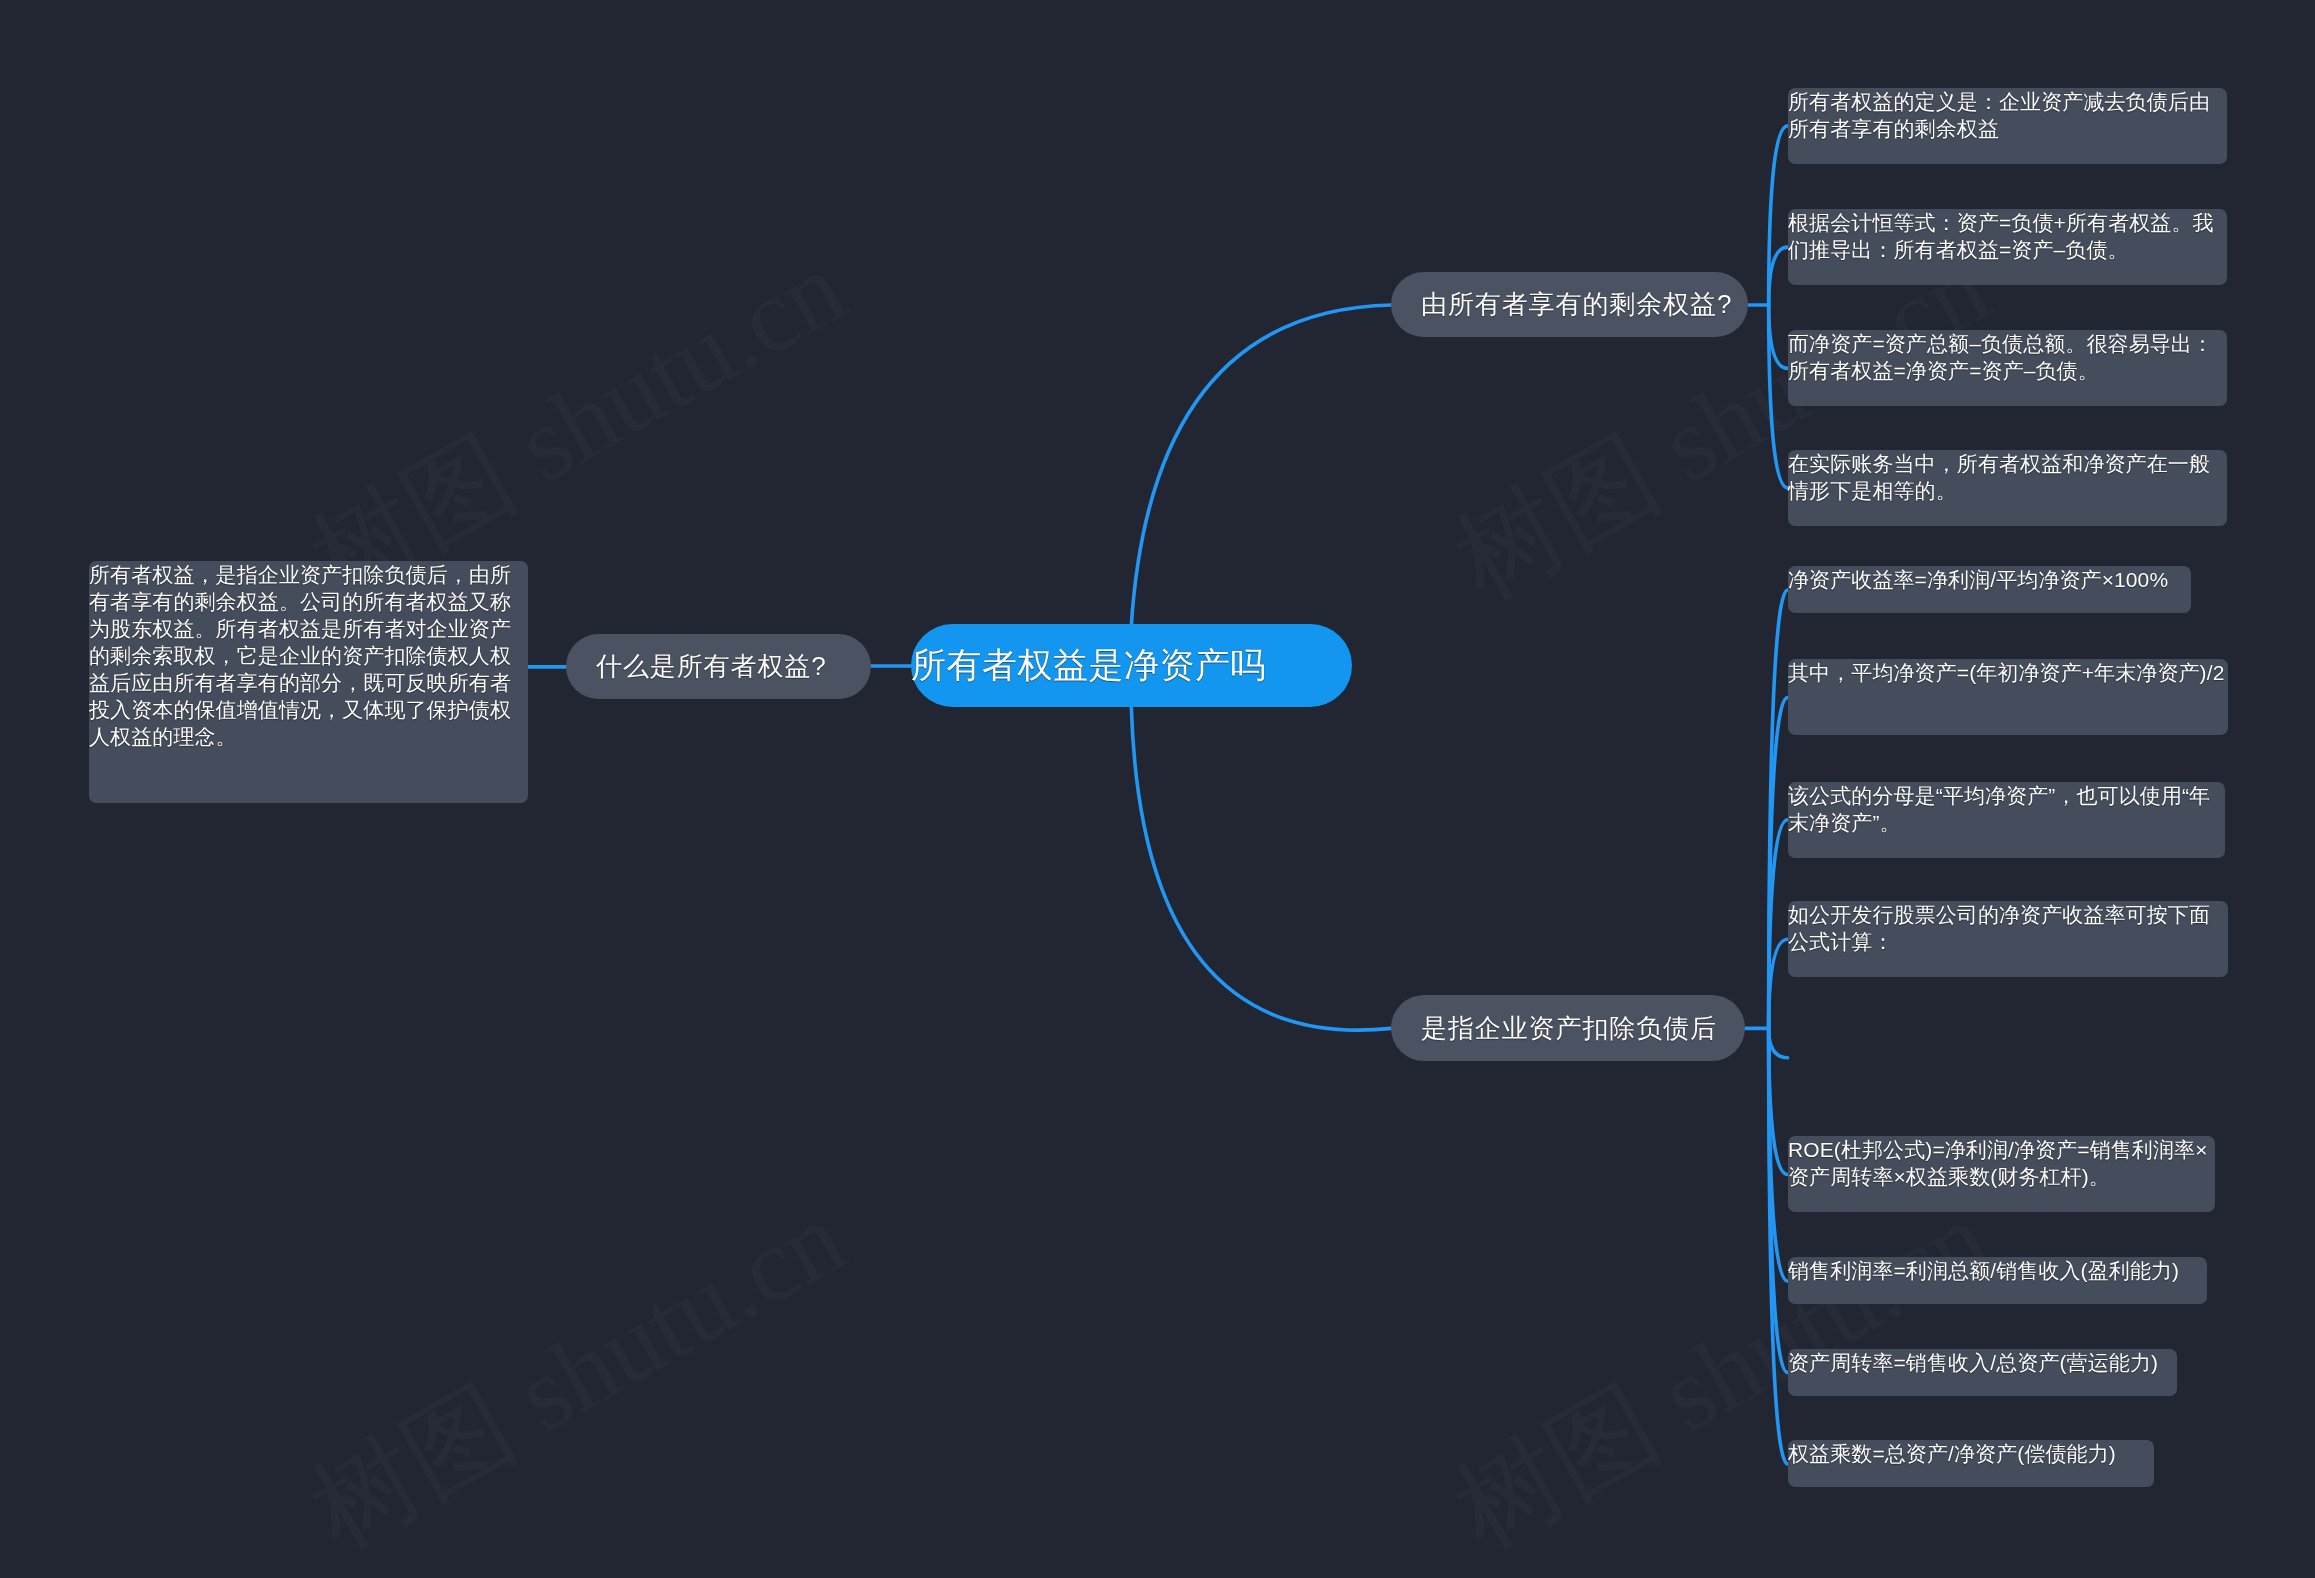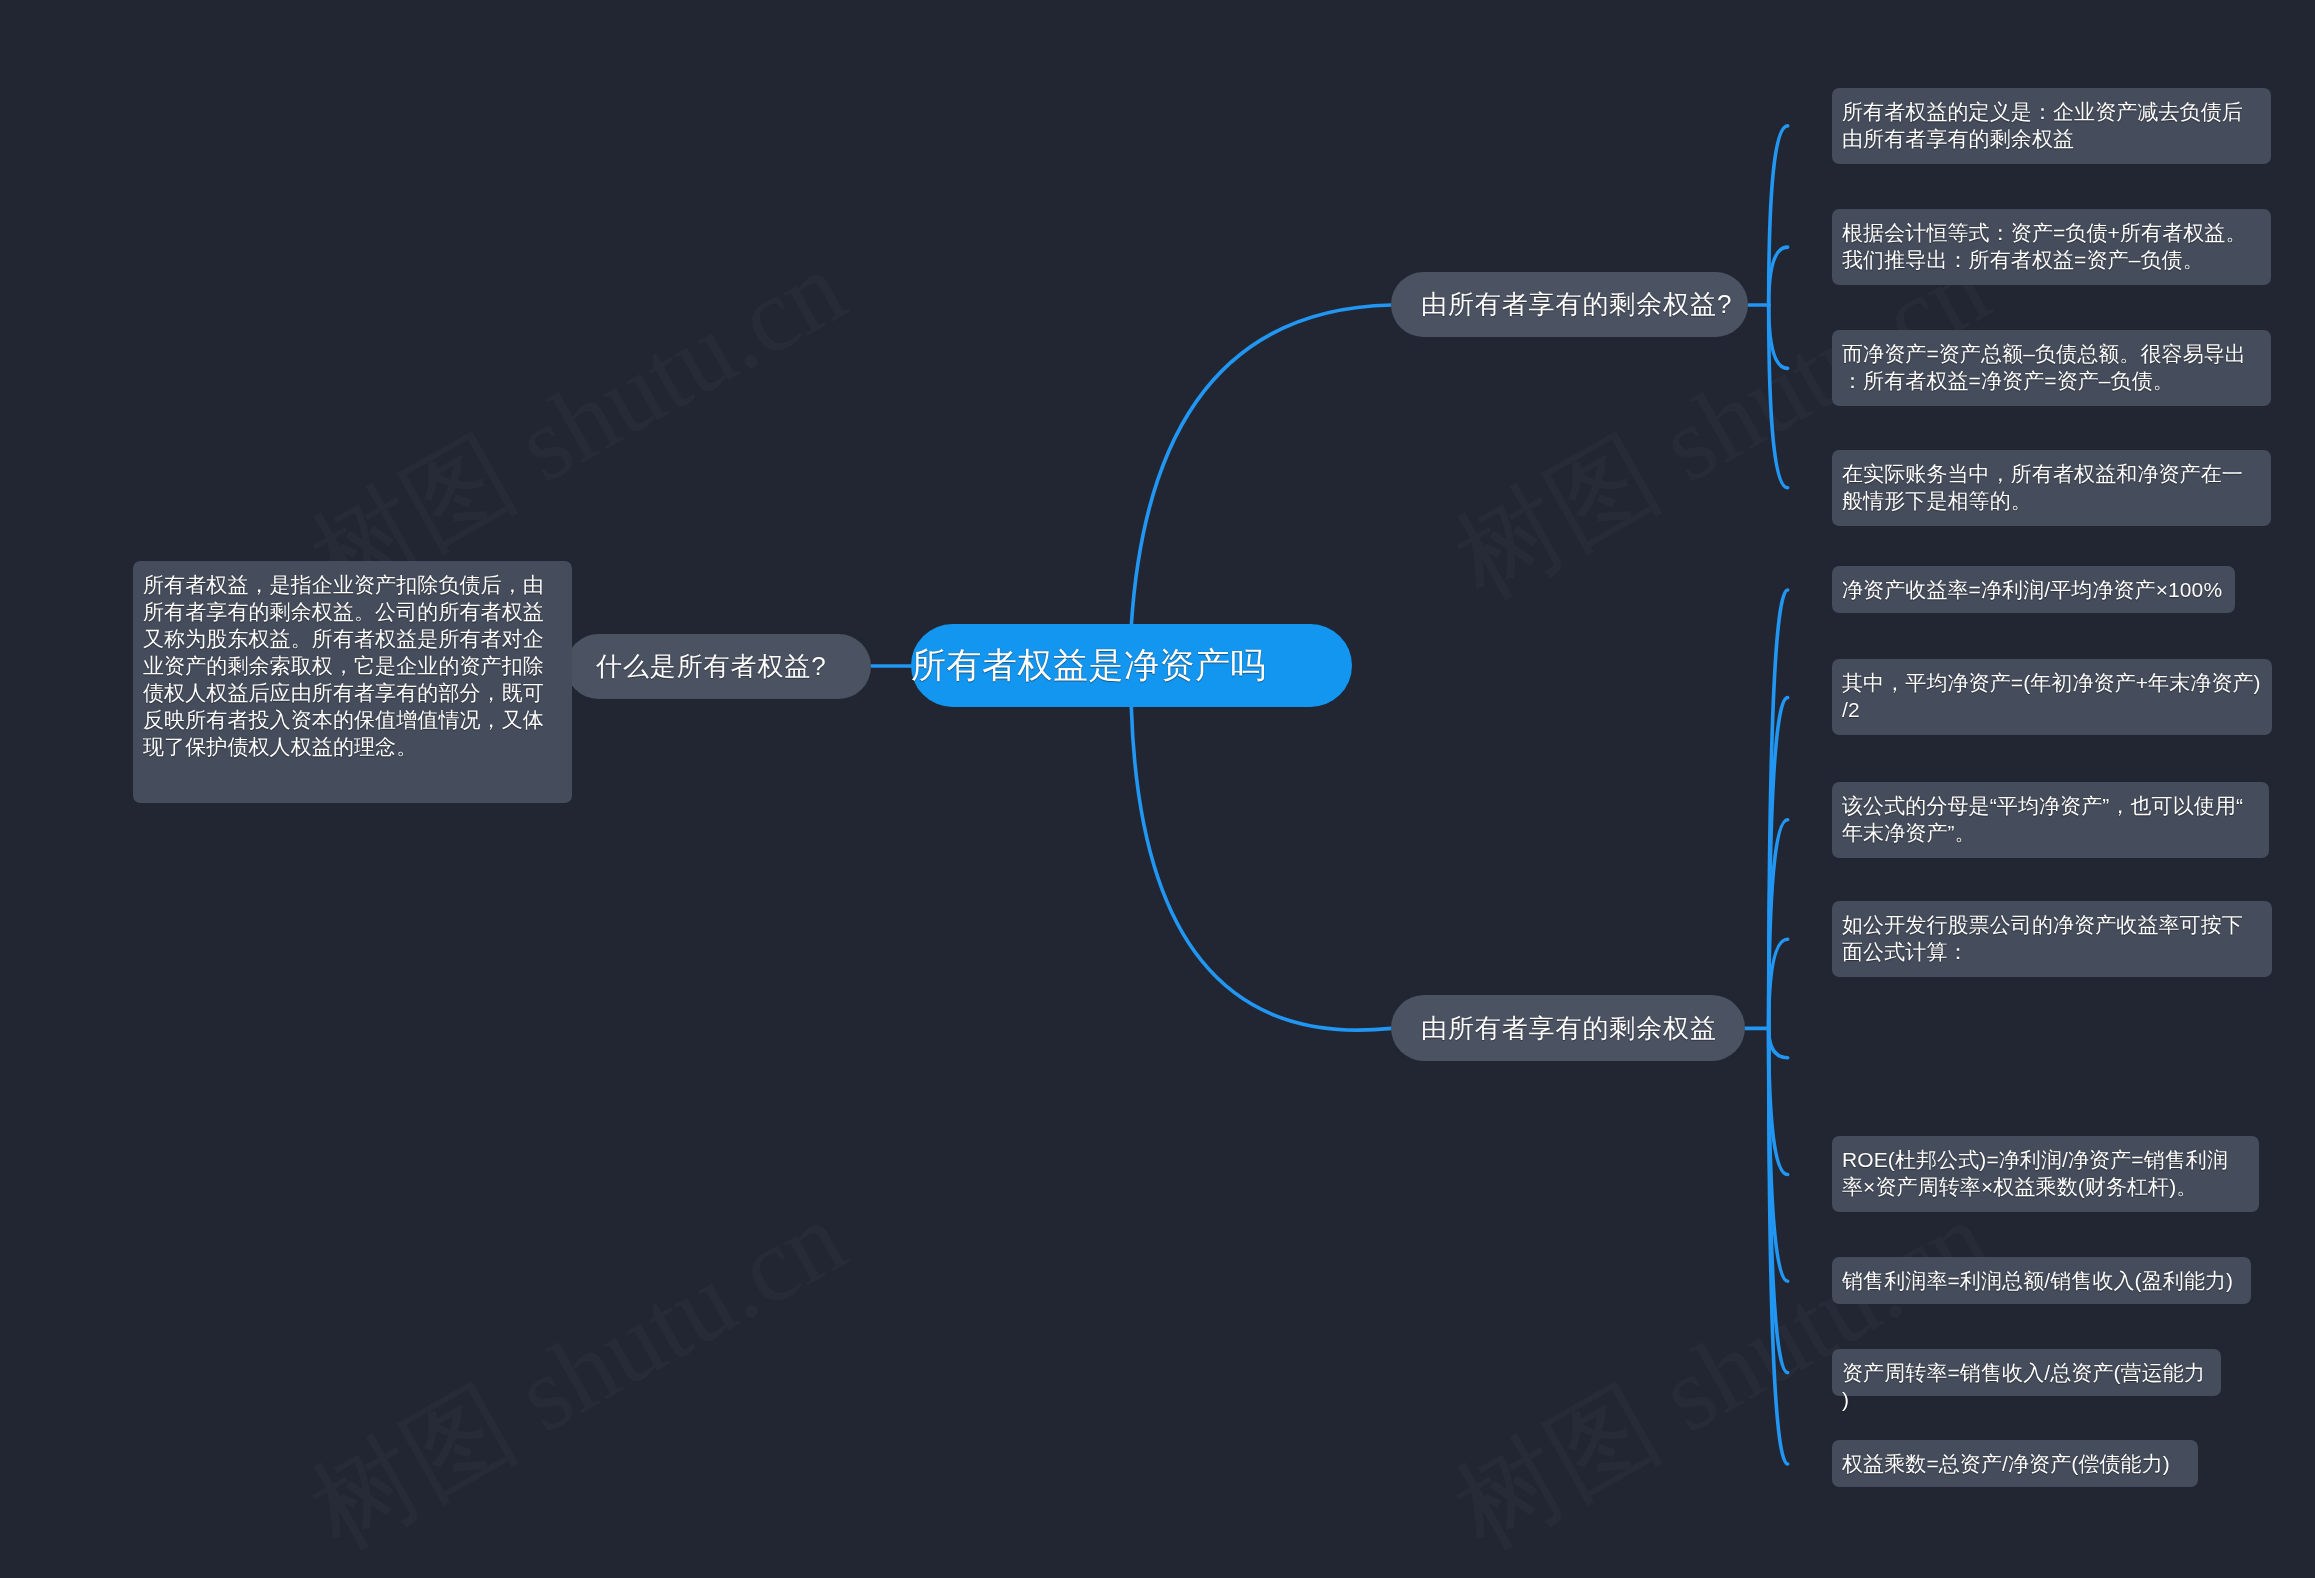--- a/index.html
+++ b/index.html
@@ -12,21 +12,21 @@
       transform:rotate(-29.5deg);transform-origin:0 0;}
   #links{position:absolute;left:0;top:0;width:2316px;height:1579px;overflow:visible;}
   .node{position:absolute;box-sizing:border-box;color:#fff;}
   .node > span{display:block;transform:translateZ(0);will-change:transform;
                 text-shadow:0 0 0.9px rgba(0,0,0,.55), 0 0.9px 0.9px rgba(0,0,0,.35);}
   .root-node{background:#1396f0;border-radius:42px;display:flex;align-items:center;
              font-size:35px;letter-spacing:0.5px;}
   .branch-node{background:#4b5262;border-radius:33px;display:flex;align-items:center;
                justify-content:flex-start;padding-left:30px;font-size:26px;letter-spacing:0.9px;}
   .leaf-node{background:#454c5b;border-radius:7.2px;font-size:21px;line-height:27px;
-             padding:10px;letter-spacing:0.1px;word-break:break-all;line-break:anywhere;margin-left:44px;}
+             padding:0;letter-spacing:0.1px;word-break:break-all;line-break:anywhere;}
 </style>
 </head>
 <body>
 
 <div id="stage">
 <div id="wm-layer">
 
 <div class="wm" style="left:287px;top:509px;">树图 shutu.cn</div>
 <div class="wm" style="left:1431px;top:509px;">树图 shutu.cn</div>
 
@@ -59,21 +59,21 @@
 <div class="node root-node" style="left:911px;top:624px;width:441px;height:83px;">
       <span>所有者权益是净资产吗</span>
     </div>
 <div class="node branch-node" style="left:566px;top:634px;width:305px;height:65px;">
       <span>什么是所有者权益?</span>
     </div>
 <div class="node branch-node" style="left:1391px;top:272px;width:357px;height:65px;">
       <span>由所有者享有的剩余权益?</span>
     </div>
 <div class="node branch-node" style="left:1391px;top:995px;width:354px;height:66px;">
-      <span>由所有者享有的剩余权益</span>
+      <span>是指企业资产扣除负债后</span>
     </div>
 <div class="node leaf-node" style="left:89px;top:561px;width:439px;height:242px;">
       <span>所有者权益，是指企业资产扣除负债后，由所有者享有的剩余权益。公司的所有者权益又称为股东权益。所有者权益是所有者对企业资产的剩余索取权，它是企业的资产扣除债权人权益后应由所有者享有的部分，既可反映所有者投入资本的保值增值情况，又体现了保护债权人权益的理念。</span>
     </div>
 <div class="node leaf-node" style="left:1788px;top:88px;width:439px;height:76px;">
       <span>所有者权益的定义是：企业资产减去负债后由所有者享有的剩余权益</span>
     </div>
 <div class="node leaf-node" style="left:1788px;top:209px;width:439px;height:76px;">
       <span>根据会计恒等式：资产=负债+所有者权益。我们推导出：所有者权益=资产–负债。</span>
     </div>

